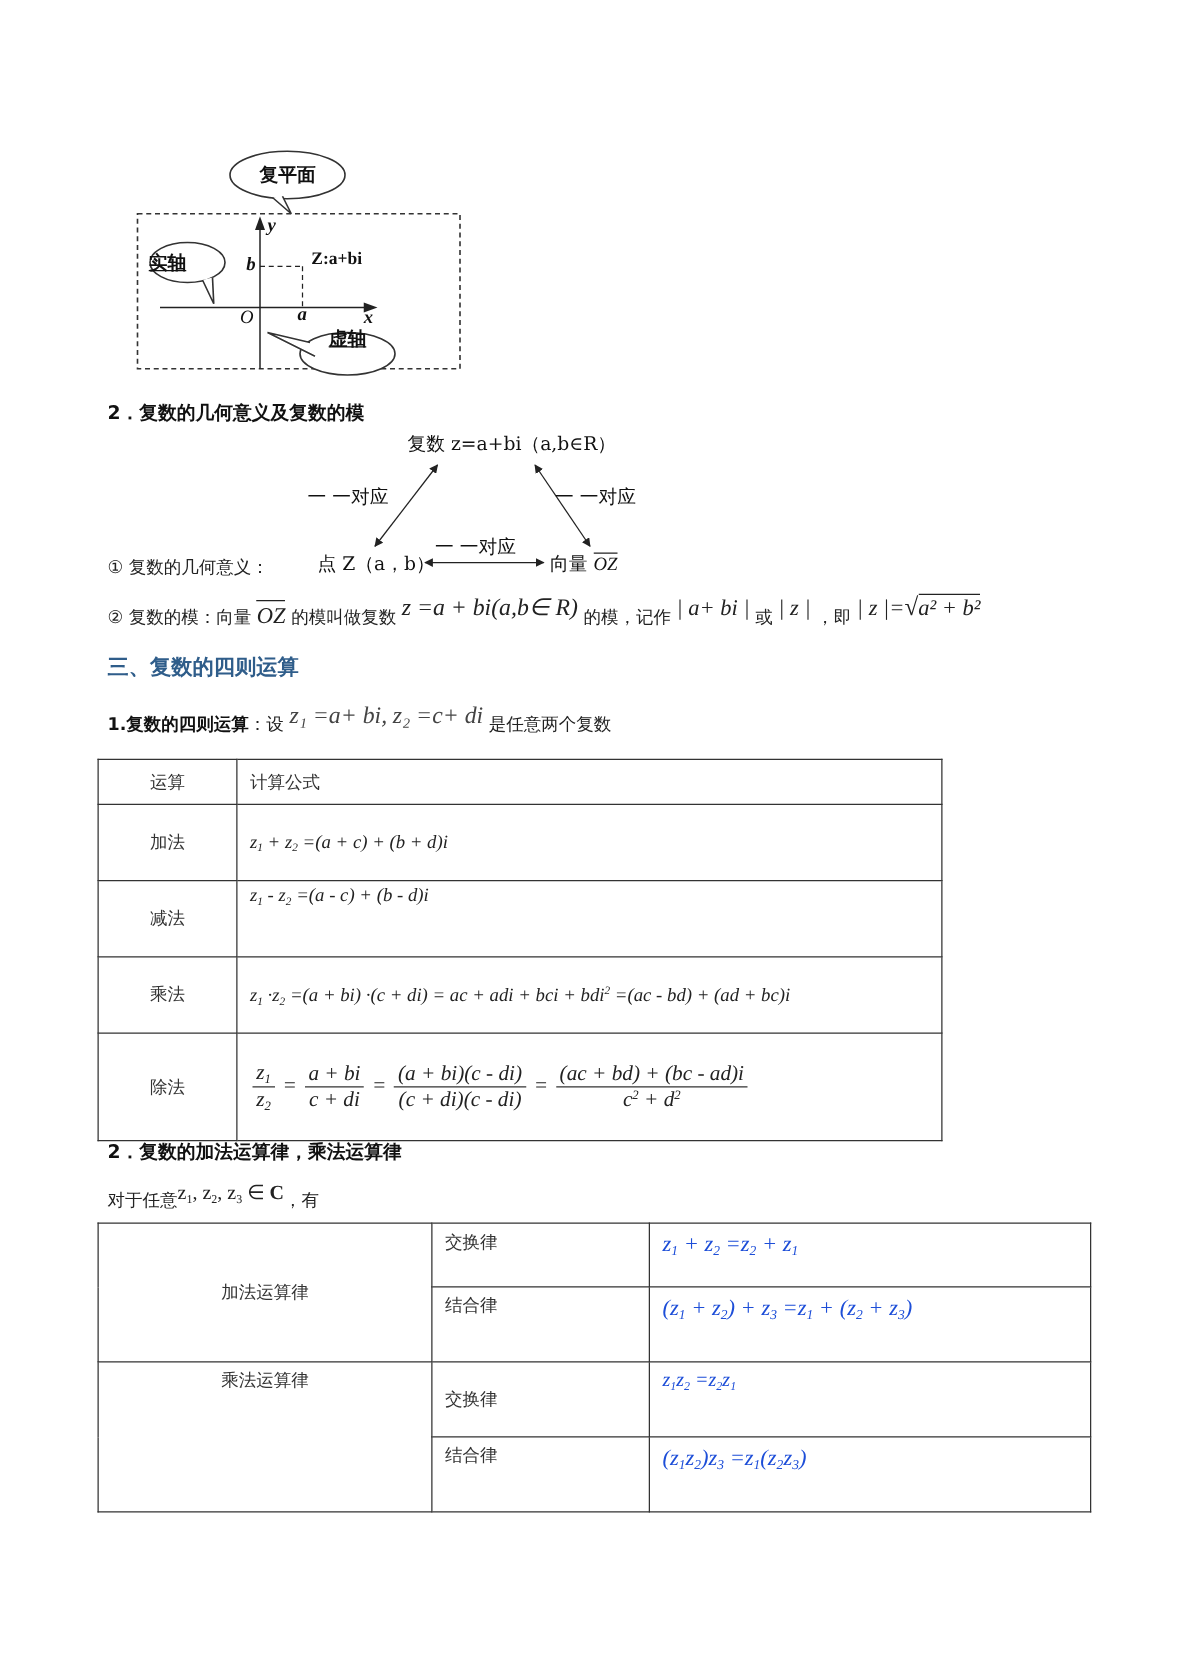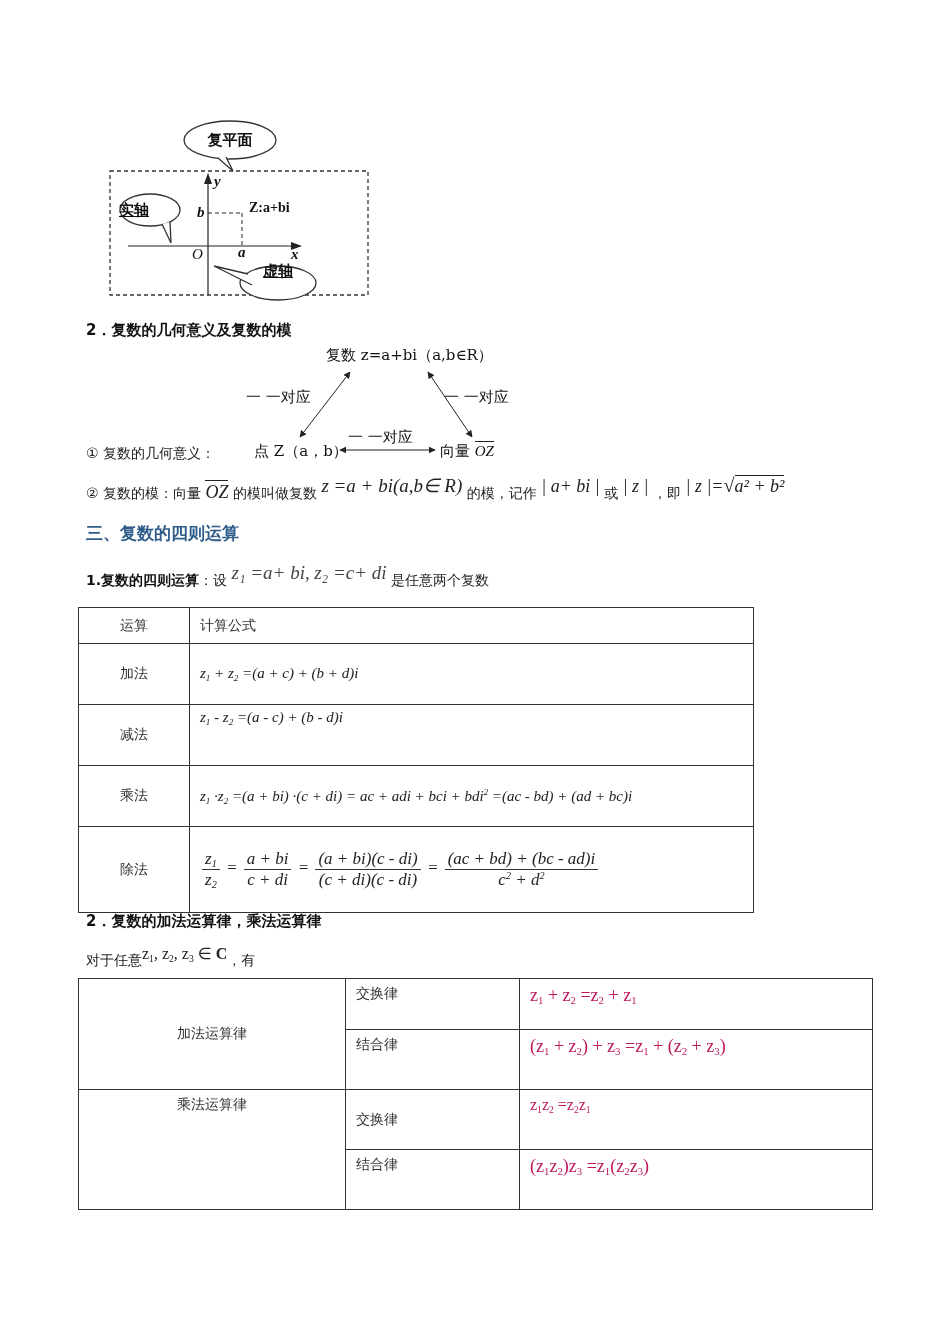--- a/index.html
+++ b/index.html
@@ -27,22 +27,22 @@
     table.ops td { border: 1px solid #333; font-family: "DejaVu Sans", sans-serif;
                    font-size: 14px; color: #333; vertical-align: middle; }
     table.ops td.op { width: 108px; text-align: center; }
     table.ops td.f { padding-left: 10px; font-family: "Liberation Serif", serif;
                      font-style: italic; font-size: 15px; color: #222; }
 
     table.laws { position: absolute; left: 78px; top: 978px; width: 795px;
                  border-collapse: collapse; }
     table.laws td { border: 1px solid #333; font-family: "DejaVu Sans", sans-serif;
                     font-size: 14px; color: #333; }
-    table.laws td.f { font-family: "Liberation Serif", serif; 
-                      font-size: 18px; color: #be185d; padding-left: 10px; vertical-align: top; padding-top: 6px; }
+    table.laws td.f { font-family: "Liberation Serif", serif; font-style: italic;
+                      font-size: 18px; color: #1d4ed8; padding-left: 10px; vertical-align: top; padding-top: 6px; }
 
     .frac { display: inline-flex; flex-direction: column; align-items: center;
             vertical-align: middle; margin: 0 2px; }
     .frac .num { border-bottom: 1px solid #333; padding: 0 3px; }
     .frac .den { padding: 0 3px; }
     .arrow-vec { position: relative; display: inline-block; }
     .arrow-vec::before { content: ""; position: absolute; left: 0; right: 0; top: -2px;
                          border-top: 1.2px solid #222; }
   </style>
 </head>

